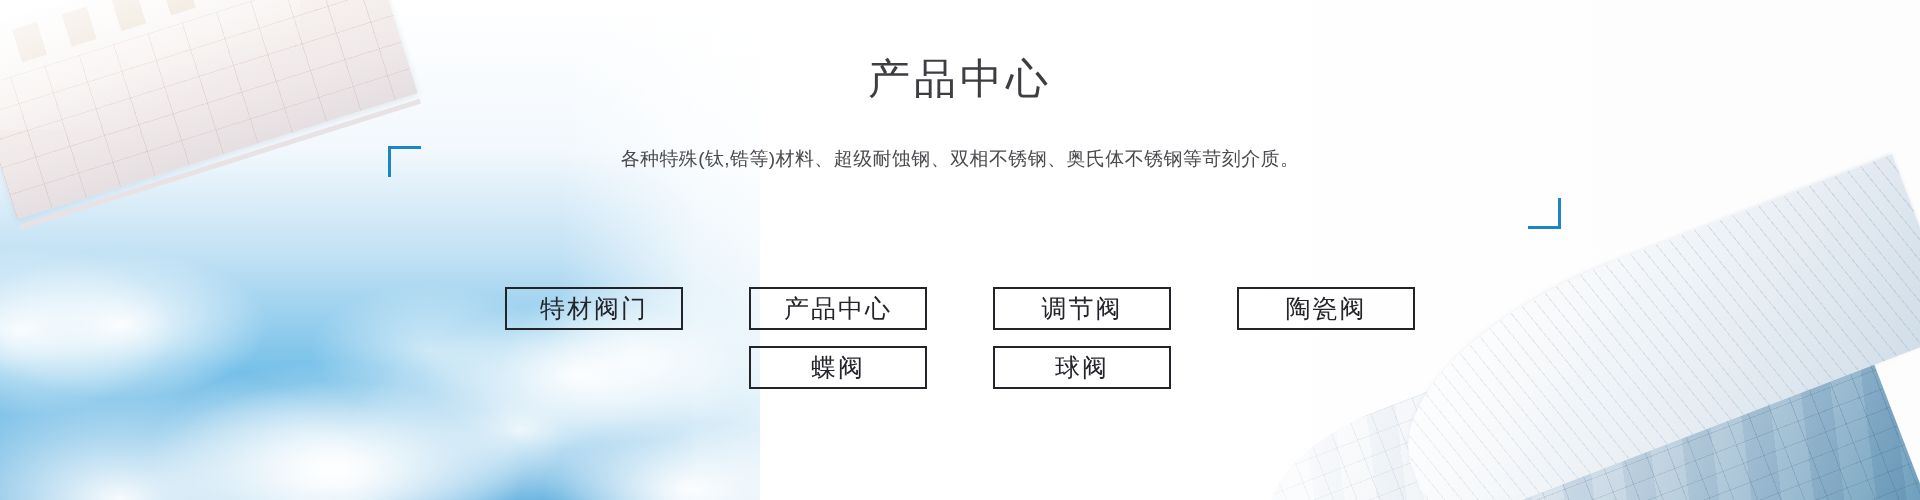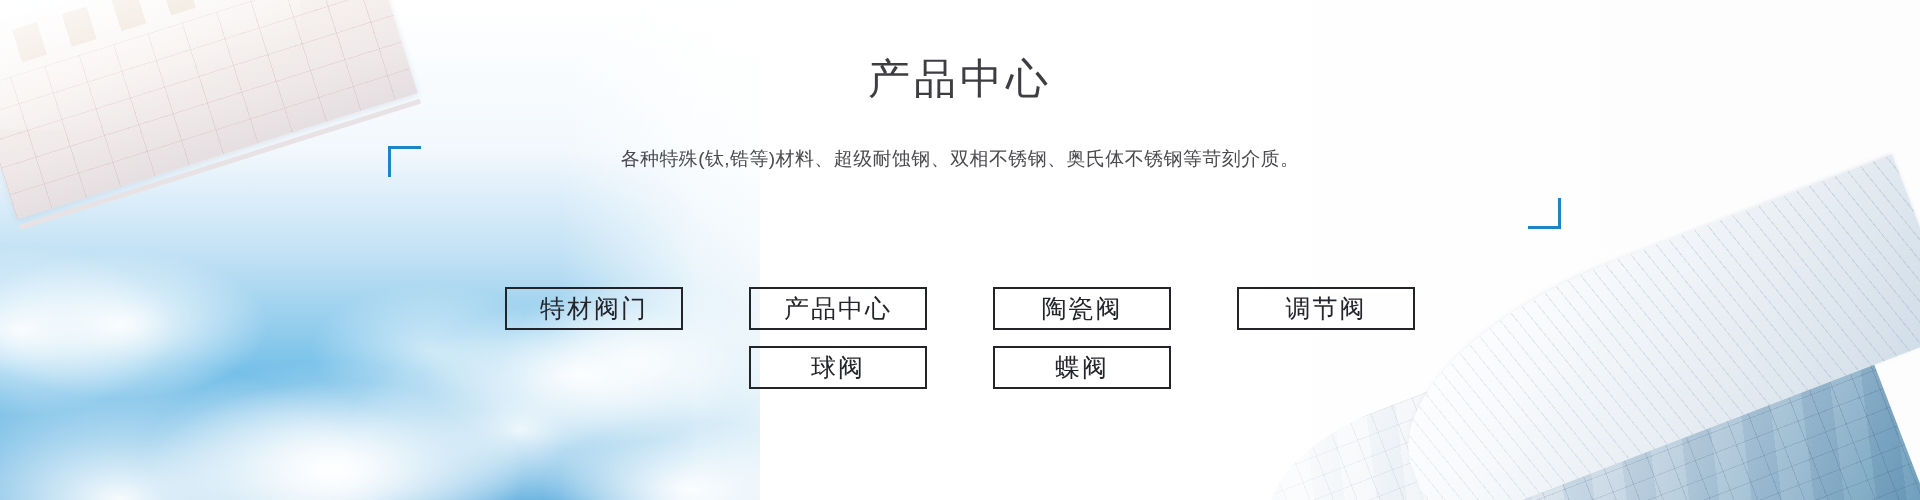--- a/index.html
+++ b/index.html
@@ -198,23 +198,23 @@
     <div class="desc-wrap">
       <div class="desc">
         <span class="line">各种特殊(钛,锆等)材料、超级耐蚀钢、双相不锈钢、奥氏体不锈钢等苛刻介质。</span>
       </div>
     </div>
 
     <div class="cat-rows">
       <div class="cat-row">
         <div class="cat-btn">特材阀门</div>
         <div class="cat-btn">产品中心</div>
+        <div class="cat-btn">调节阀</div>
         <div class="cat-btn">陶瓷阀</div>
-        <div class="cat-btn">调节阀</div>
       </div>
       <div class="cat-row">
+        <div class="cat-btn">蝶阀</div>
         <div class="cat-btn">球阀</div>
-        <div class="cat-btn">蝶阀</div>
       </div>
     </div>
 
   </div>
 </div>
 
 </body></html>

